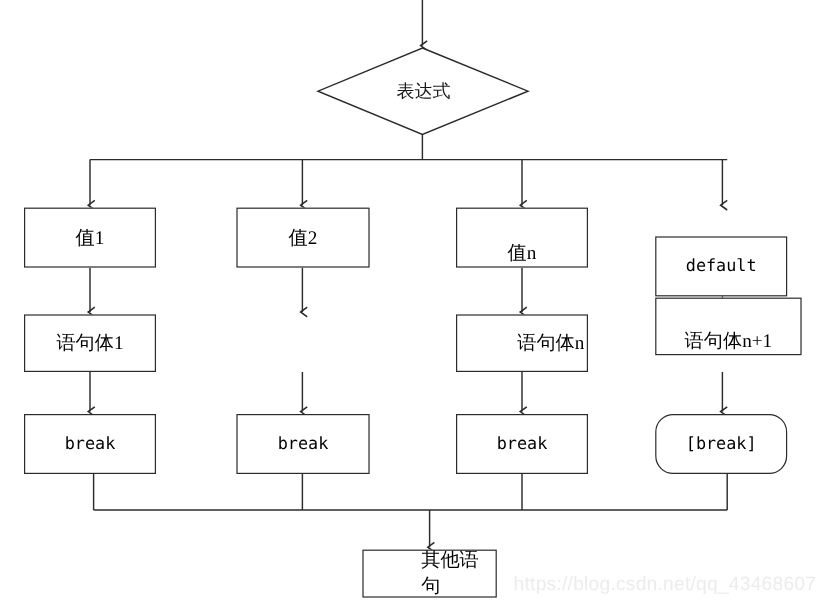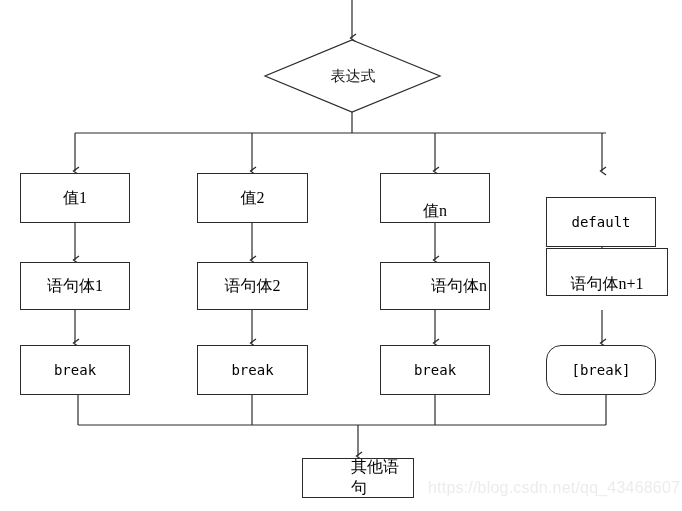--- a/index.html
+++ b/index.html
@@ -122,23 +122,20 @@
   <div class="box-node" style="left:380px; top:173px; width:110px; height:50px;align-items:flex-end;">
     <span class="cjk-label">值n</span>
   </div>
   <div class="box-node" style="left:546px; top:173px; width:110px; height:50px;margin-top:24px;">
     <span class="mono-label">default</span>
   </div>
 
   <div class="box-node" style="left:20px; top:262px; width:110px; height:48px;">
     <span class="cjk-label">语句体1</span>
   </div>
-  <div class="box-node" style="left:197px; top:262px; width:111px; height:48px;">
-    <span class="cjk-label">语句体2</span>
-  </div>
   <div class="box-node" style="left:380px; top:262px; width:110px; height:48px;padding-left:48px;">
     <span class="cjk-label">语句体n</span>
   </div>
   <div class="box-node" style="left:546px; top:248px; width:122px; height:48px;align-items:flex-end;">
     <span class="cjk-label">语句体n+1</span>
   </div>
 
   <div class="box-node" style="left:20px; top:345px; width:110px; height:50px;">
     <span class="mono-label">break</span>
   </div>

